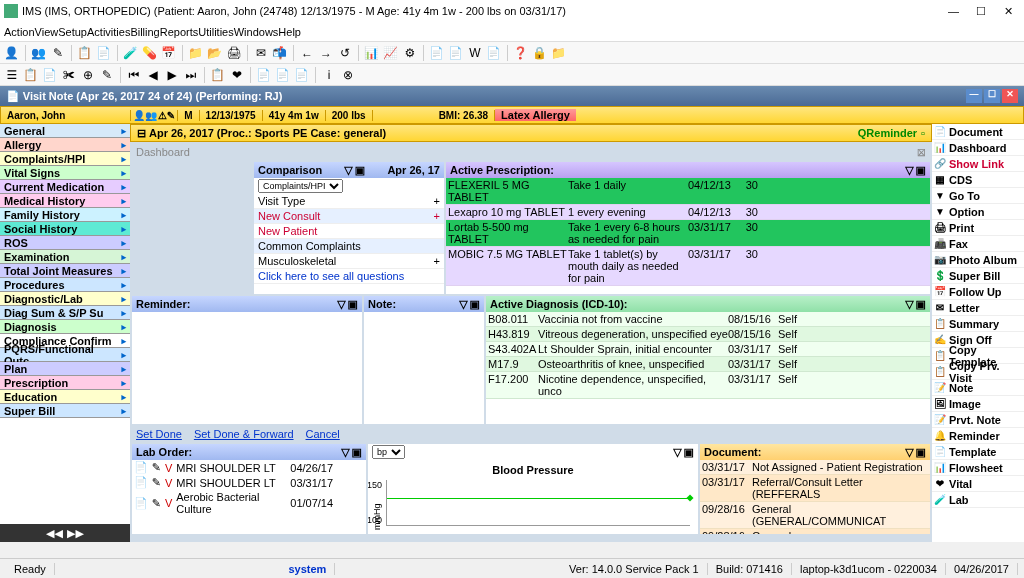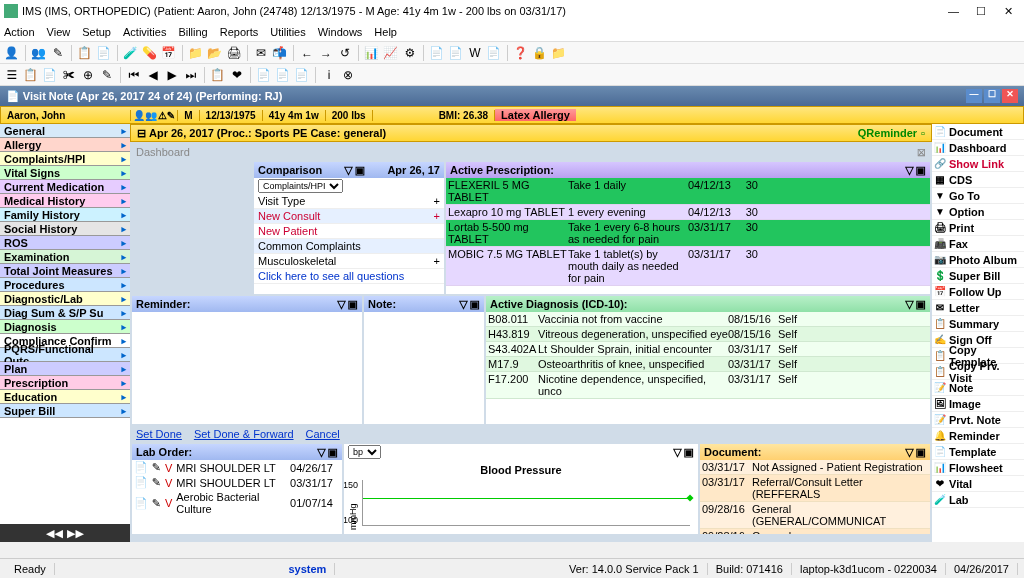--- a/index.html
+++ b/index.html
@@ -2,42 +2,42 @@
 <html><head>
 <meta charset="utf-8">
 <style>
 * { box-sizing: border-box; margin: 0; padding: 0; font-family: 'Segoe UI', Tahoma, sans-serif; font-size: 11px; }
 body { background: #f0f0f0; width: 1024px; height: 578px; overflow: hidden; display: flex; flex-direction: column; }
 .titlebar { height: 22px; background: #fff; display: flex; align-items: center; padding: 0 4px; }
 .titlebar-icon { width: 14px; height: 14px; background: #4a7; margin-right: 4px; }
 .titlebar-text { flex: 1; font-size: 11px; }
 .win-controls { display: flex; gap: 16px; margin-right: 4px; }
 .win-btn { width: 12px; height: 12px; cursor: pointer; }
-.menubar { height: 20px; background: #fff; display: flex; align-items: center; padding: 0 4px; gap: 12px; border-bottom: 1px solid #ddd; }
+.menubar { height: 20px; background: #fff; display: flex; align-items: center; padding: 0 4px; border-bottom: 1px solid #ddd; }
 .menubar span { cursor: pointer; }
 .toolbar1, .toolbar2 { height: 22px; background: #f8f8f8; display: flex; align-items: center; padding: 0 4px; gap: 3px; border-bottom: 1px solid #ddd; }
 .tb-icon { width: 16px; height: 16px; cursor: pointer; font-size: 12px; text-align: center; line-height: 16px; }
 .tb-sep { width: 1px; height: 16px; background: #ccc; margin: 0 2px; }
 .visitnote-hdr { height: 20px; background: linear-gradient(#6a8bb0,#4a6a95); color: #fff; display: flex; align-items: center; padding: 0 6px; font-weight: bold; }
 .visitnote-hdr-controls { margin-left: auto; display: flex; gap: 2px; }
 .vn-ctrl { width: 16px; height: 14px; background: #e55; cursor: pointer; font-size:9px; text-align:center; color:#fff; }
 .patient-bar { height: 18px; background: linear-gradient(#ffe680,#ffd633); display: flex; align-items: center; border: 1px solid #cc9900; }
 .pb-cell { padding: 0 6px; border-right: 1px solid #cc9900; font-weight: bold; font-size: 10px; }
 .pb-alert { background: linear-gradient(#ff9999,#ff6666); color: #000; padding: 0 6px; font-weight: bold; }
 .main-area { flex: 1; display: flex; background: #c5d2e0; overflow: hidden; }
 .left-panel { width: 130px; background: #fff; display: flex; flex-direction: column; }
 .lp-item { height: 14px; padding: 0 4px; display: flex; align-items: center; font-size: 10px; font-weight: bold; cursor: pointer; border-bottom: 1px solid #999; }
 .lp-item.general { background: #d6e9f8; }
 .lp-item.allergy { background: #ffd6cc; }
 .lp-item.complaints { background: #ffffcc; }
 .lp-item.vital { background: #ccffcc; }
 .lp-item.curmed { background: #e6ccff; }
 .lp-item.medhist { background: #ffccee; }
 .lp-item.famhist { background: #ccf2ff; }
-.lp-item.sochist { background: #e5e5e5; }
+.lp-item.sochist { background: #5eead4; }
 .lp-item.ros { background: #ccccff; }
 .lp-item.exam { background: #d6f5d6; }
 .lp-item.joint { background: #ccccff; }
 .lp-item.proc { background: #cce6ff; }
 .lp-item.diaglab { background: #ffffcc; }
 .lp-item.diagsum { background: #cce6ff; }
 .lp-item.diagnosis { background: #ccffcc; }
 .lp-item.compliance { background: #fff; }
 .lp-item.pqrs { background: #cce6ff; }
 .lp-item.plan { background: #ccccff; }
@@ -459,21 +459,21 @@
         </div>
       </div>
 
       <div class="dash-row3">
         <a>Set Done</a>
         <a>Set Done &amp; Forward</a>
         <a>Cancel</a>
       </div>
 
       <div class="dash-row4">
-        <div class="panel" style="width:210px">
+        <div class="panel" style="width:234px">
           <div class="panel-hdr blue">
               <span>Lab Order:</span>
               <span class="phdr-ctrls">
                 <span>▽</span>
                 <span>▣</span>
               </span>
             </div>
           <div class="panel-body" id="lab-rows">
               <div class="lab-row">
                 <span>📄</span>

